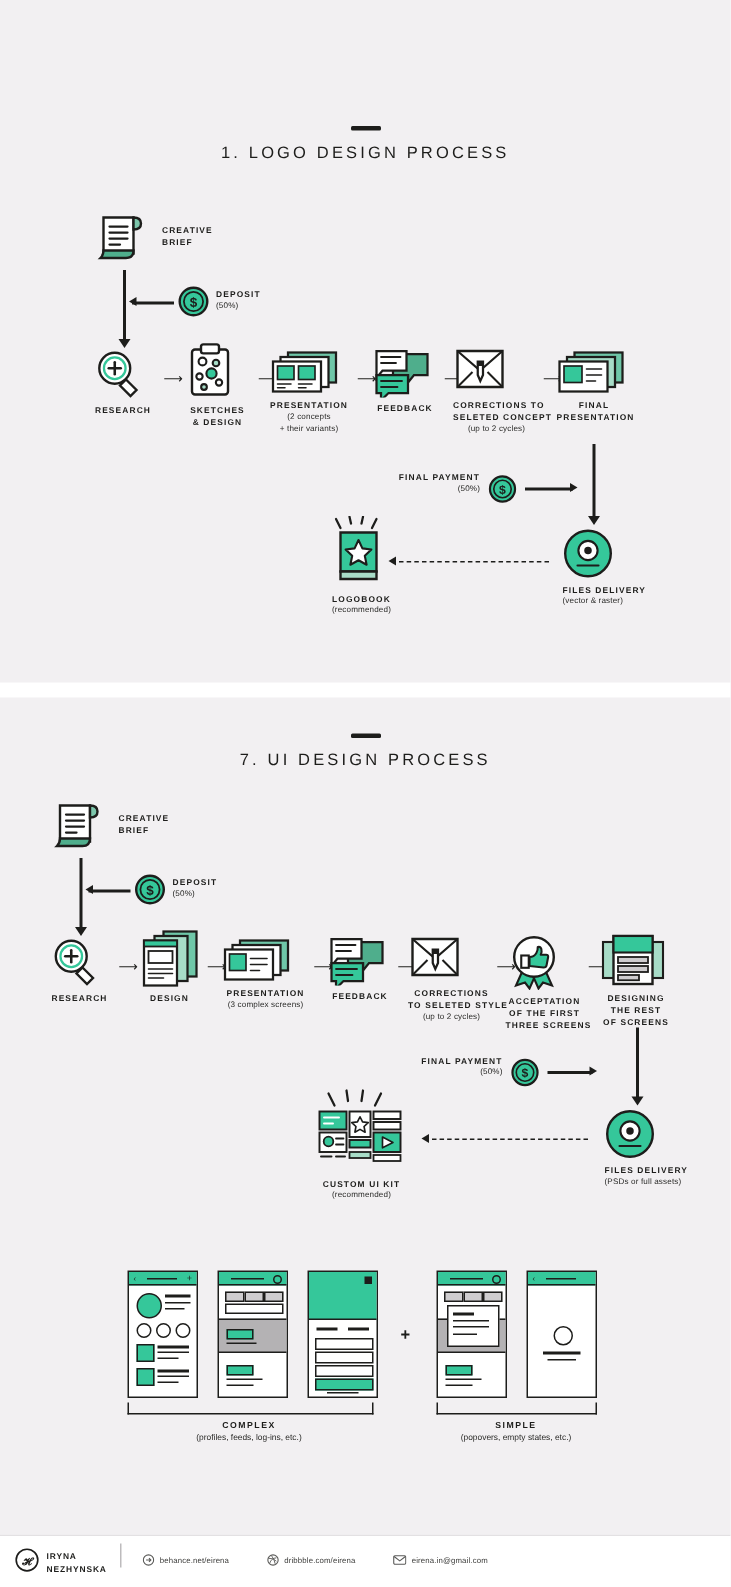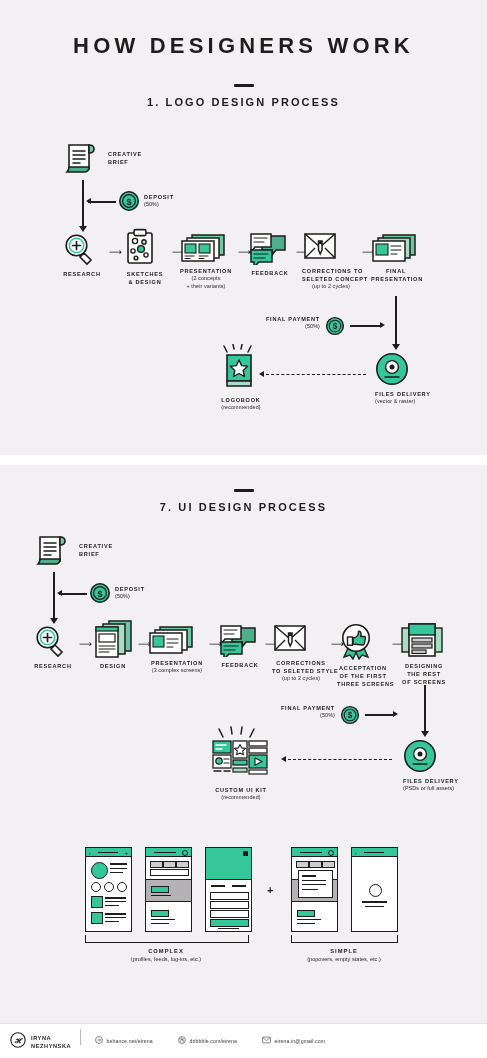--- a/index.html
+++ b/index.html
@@ -19,21 +19,21 @@
   .main-title{
     position:absolute;left:0;width:487px;top:33px;text-align:center;
     font-size:22px;font-weight:bold;letter-spacing:4.2px;color:#1d1d1b;
   }
   .rule{
     position:absolute;left:50%;margin-left:-10px;width:20px;height:3px;
     background:#1d1d1b;border-radius:1px;
   }
   .sec-title{
     position:absolute;left:0;width:487px;text-align:center;
-    font-size:11px;font-weight:bold;letter-spacing:2.1px;color:#1d1d1b;
+    font-size:11px;font-weight:normal;letter-spacing:2.1px;color:#1d1d1b;
   }
 
   .node{position:absolute;text-align:center;}
   .node .cap{
     font-size:5.6px;font-weight:bold;letter-spacing:.75px;line-height:1.45;
     color:#1d1d1b;margin-top:4px;white-space:nowrap;
   }
   .node .sub{
     font-size:5.4px;font-weight:normal;letter-spacing:.1px;line-height:1.42;
     color:#2a2a28;white-space:nowrap;
@@ -94,21 +94,20 @@
     font-size:5.2px;color:#3a3a38;letter-spacing:.1px;white-space:nowrap;
   }
 </style>
 </head>
 <body>
 
 <div class="page">
 
   <div class="panel panel-1"></div>
 
-  <div class="main-title">HOW DESIGNERS WORK</div>
   <div class="rule" style="top:84px;"></div>
   <div class="sec-title" style="top:96px;">1. LOGO DESIGN PROCESS</div>
 
   <div class="node" style="left:63px;top:140px;width:42px;">
     <div class="ico">
       <svg width="34" height="36" viewBox="0 0 34 36">
         <path d="M6 5 h20 v24 h-20 z" fill="#fff" stroke="#1d1d1b" stroke-width="1.6"></path>
         <path d="M26 5 q5 0 5 4 q0 4 -5 4 z" fill="#7cc6ab" stroke="#1d1d1b" stroke-width="1.6"></path>
         <path d="M6 27 h20 q0 5 -5 5 h-17 q2 -2 2 -5 z" fill="#4fae8c" stroke="#1d1d1b" stroke-width="1.6"></path>
         <g stroke="#1d1d1b" stroke-width="1.5" stroke-linecap="round">

